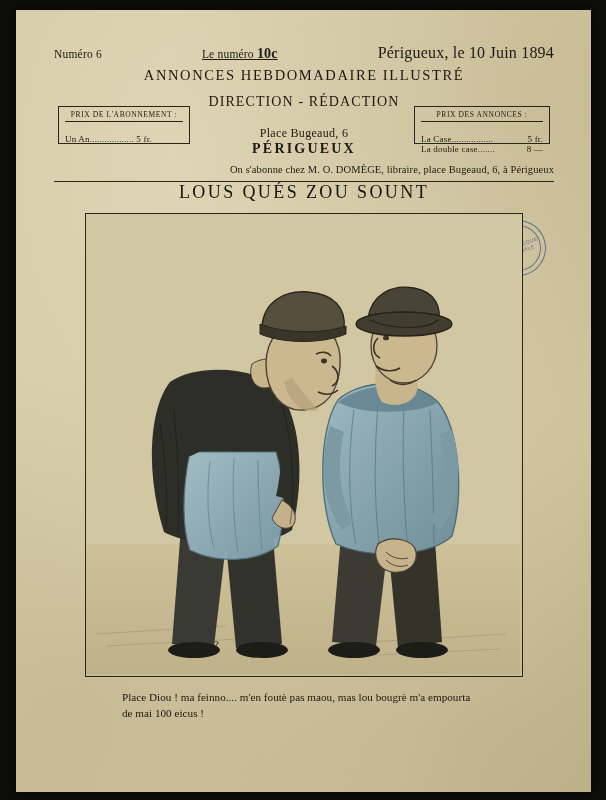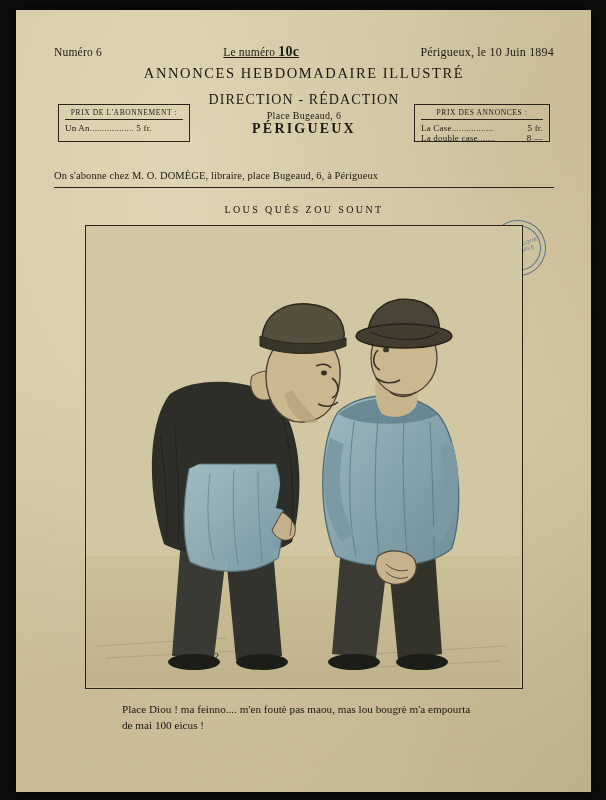--- a/index.html
+++ b/index.html
@@ -53,21 +53,21 @@
   .topline {
     display: flex;
     justify-content: space-between;
     align-items: baseline;
     font-size: 11.5px;
     letter-spacing: 0.2px;
   }
   .topline .issue { font-size: 11.5px; }
   .topline .price { font-size: 11.5px; text-decoration: underline; }
   .topline .price b { font-size: 14px; font-weight: bold; }
-  .topline .place { font-size: 12px; }
+  .topline .place { font-size: 16px; }
 
   
   .masthead {
     text-align: center;
     font-family: "Liberation Serif", serif;
     font-weight: bold;
     font-size: 41px;
     line-height: 1.05;
     letter-spacing: 0.5px;
     margin-top: 10px;
@@ -93,21 +93,21 @@
     border: 1px solid #2a251a;
     padding: 3px 6px 4px 6px;
     box-sizing: border-box;
   }
   .box .box-title {
     font-size: 7.5px;
     letter-spacing: 0.6px;
     text-align: center;
     border-bottom: 1px solid #2a251a;
     padding-bottom: 2px;
-    margin-bottom: 3px;
+    margin-bottom: 12px;
   }
   .box .box-line {
     font-size: 9px;
     letter-spacing: 0.2px;
     white-space: nowrap;
   }
   #box-subscription { left: 4px; top: 12px; width: 132px; height: 38px; }
   #box-ads { right: 4px; top: 12px; width: 136px; height: 38px; }
   #box-ads .box-line { display: flex; justify-content: space-between; }
 
@@ -118,34 +118,34 @@
     top: 0;
     text-align: center;
     width: 230px;
   }
   .center-block .direction {
     font-size: 14px;
     letter-spacing: 1.1px;
     font-weight: normal;
   }
   .center-block .addr {
-    font-size: 10px;
-    margin-top: 2px;
+    font-size: 12px;
+    margin-top: 16px;
     letter-spacing: 0.3px;
   }
   .center-block .city {
     font-size: 14px;
     font-weight: bold;
     letter-spacing: 2.2px;
   }
 
   .subscribe-line {
-    text-align: left;
+    text-align: right;
     font-size: 10.5px;
-    margin-top: 18px;
+    margin-top: 10px;
     letter-spacing: 0.1px;
   }
   .rule {
     border: 0;
     border-top: 1.6px solid #2a251a;
     margin: 6px 0 0 0;
   }
 
   
   .stamp {
@@ -173,23 +173,22 @@
     content: "";
     position: absolute;
     inset: 4px;
     border-radius: 50%;
     border: 1px solid #3a5a8c;
   }
 
   
   .cartoon-title {
     text-align: center;
-    font-size: 10px;
+    font-size: 18px;
     letter-spacing: 2.4px;
-    margin-top: 16px;
     color: #17150f;
   }
 
   
   .illus-frame {
     margin: 10px auto 0 auto;
     width: 436px;
     height: 462px;
     border: 1.5px solid #2a251a;
     position: relative;

